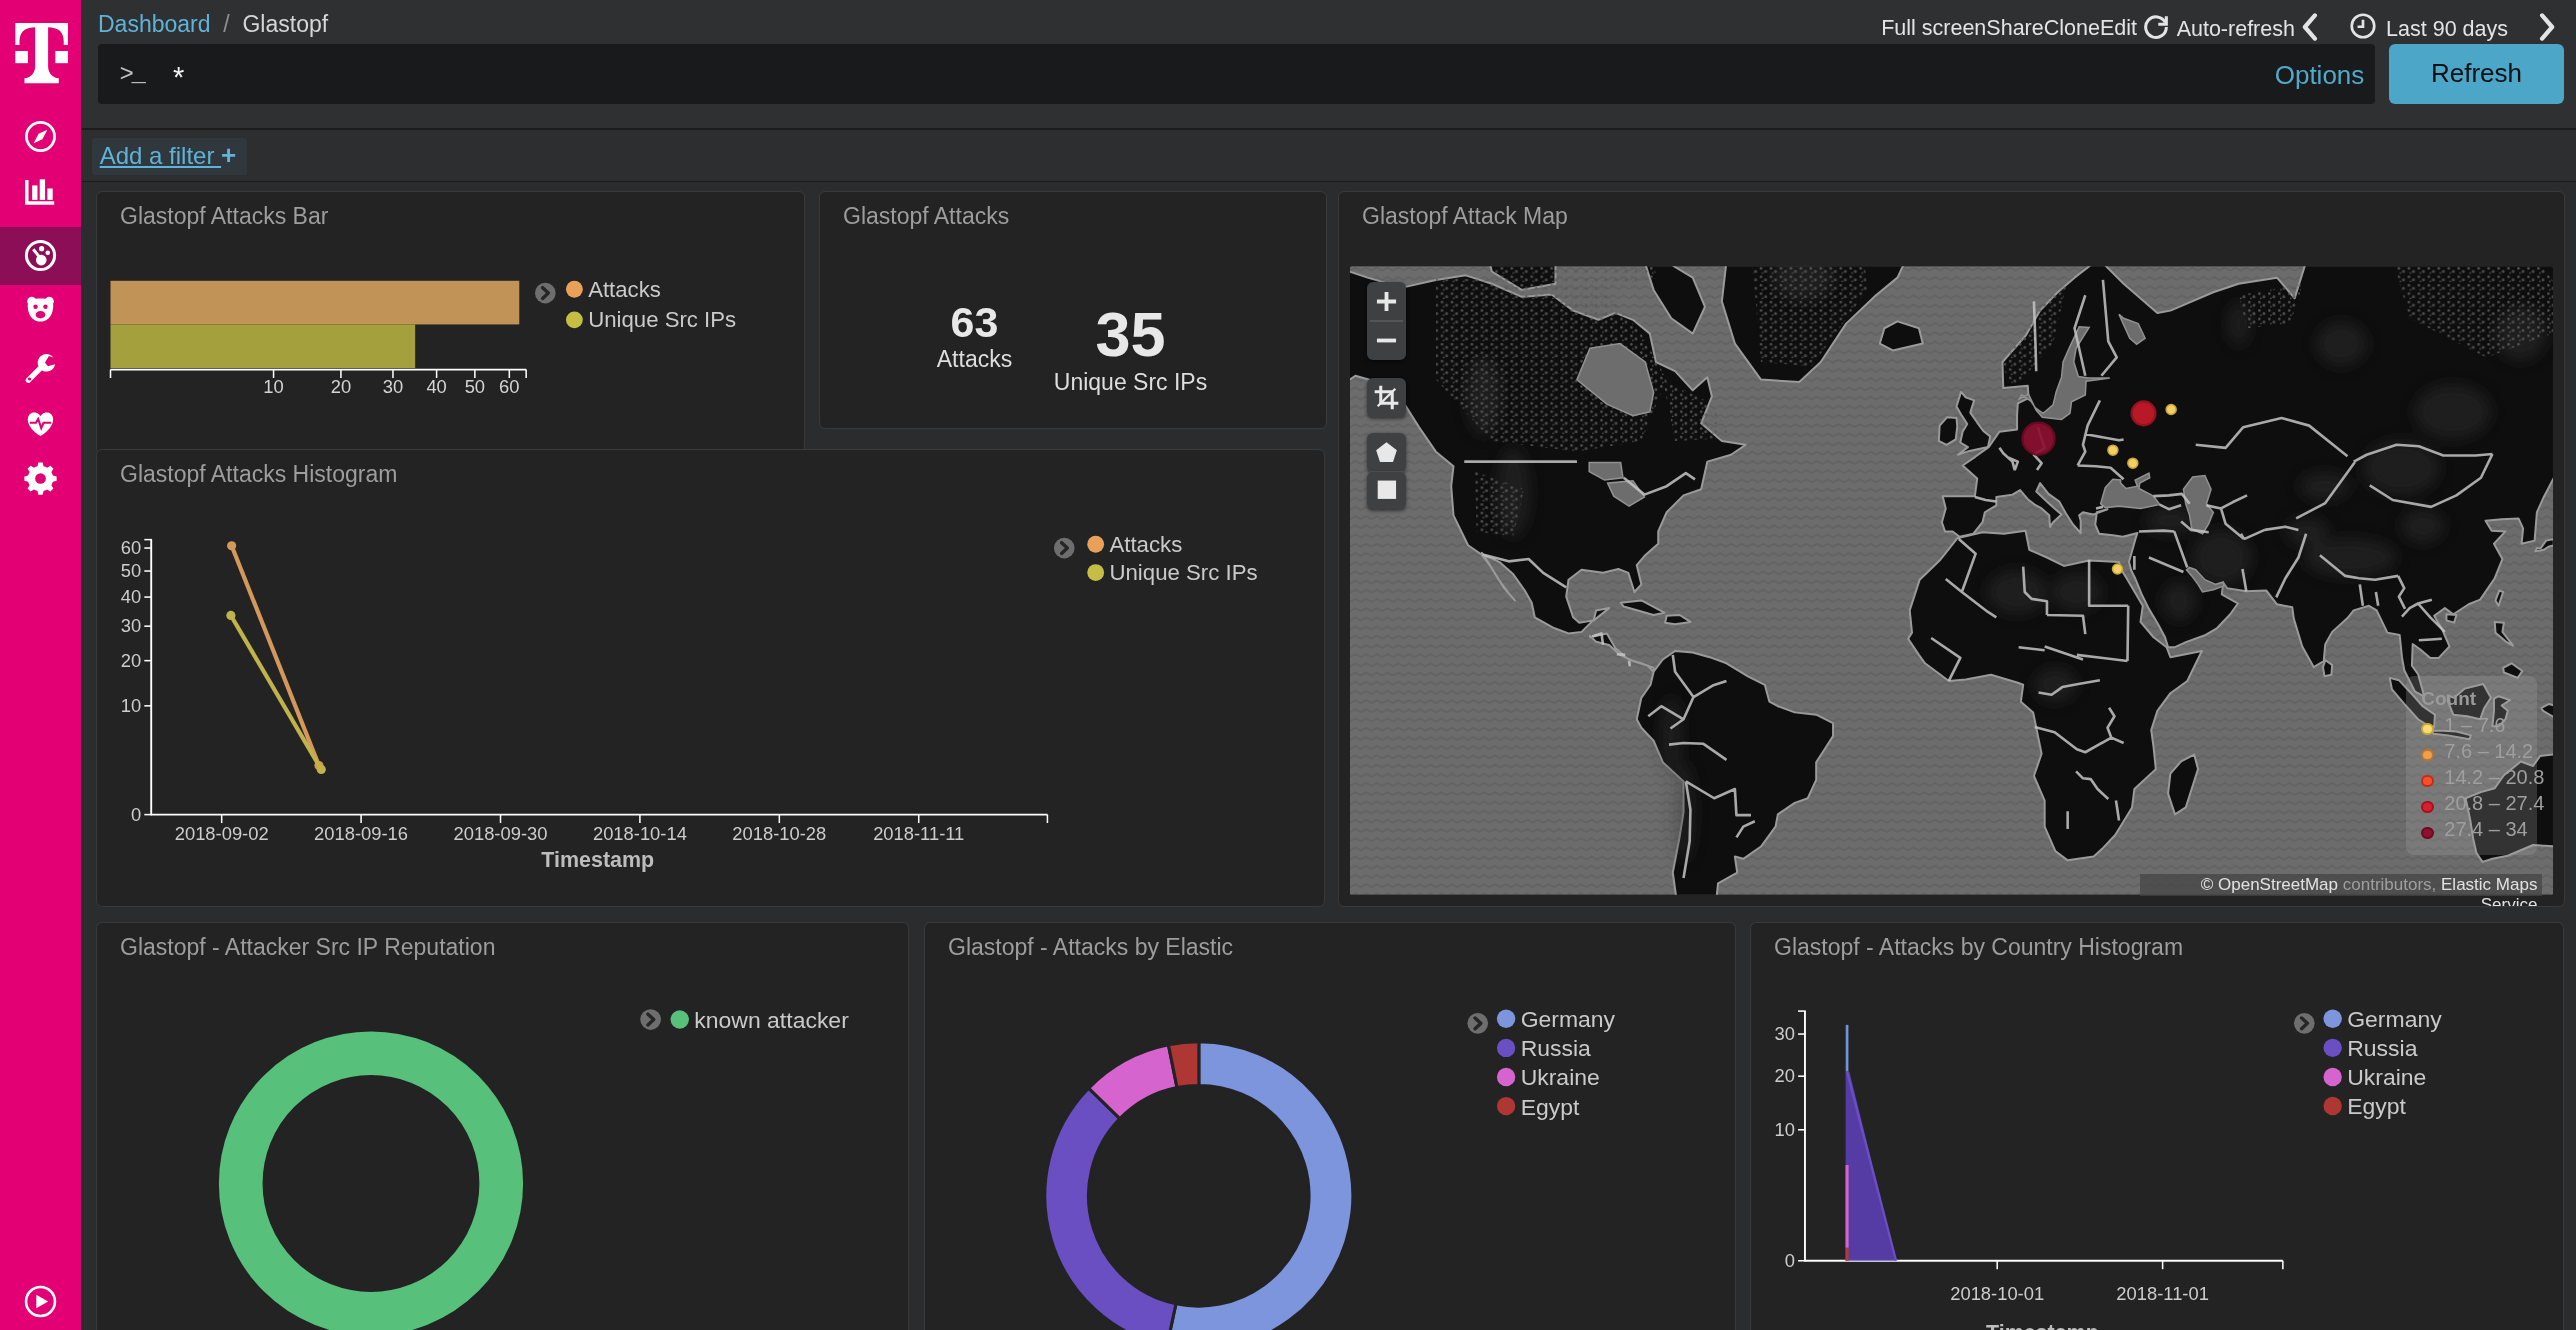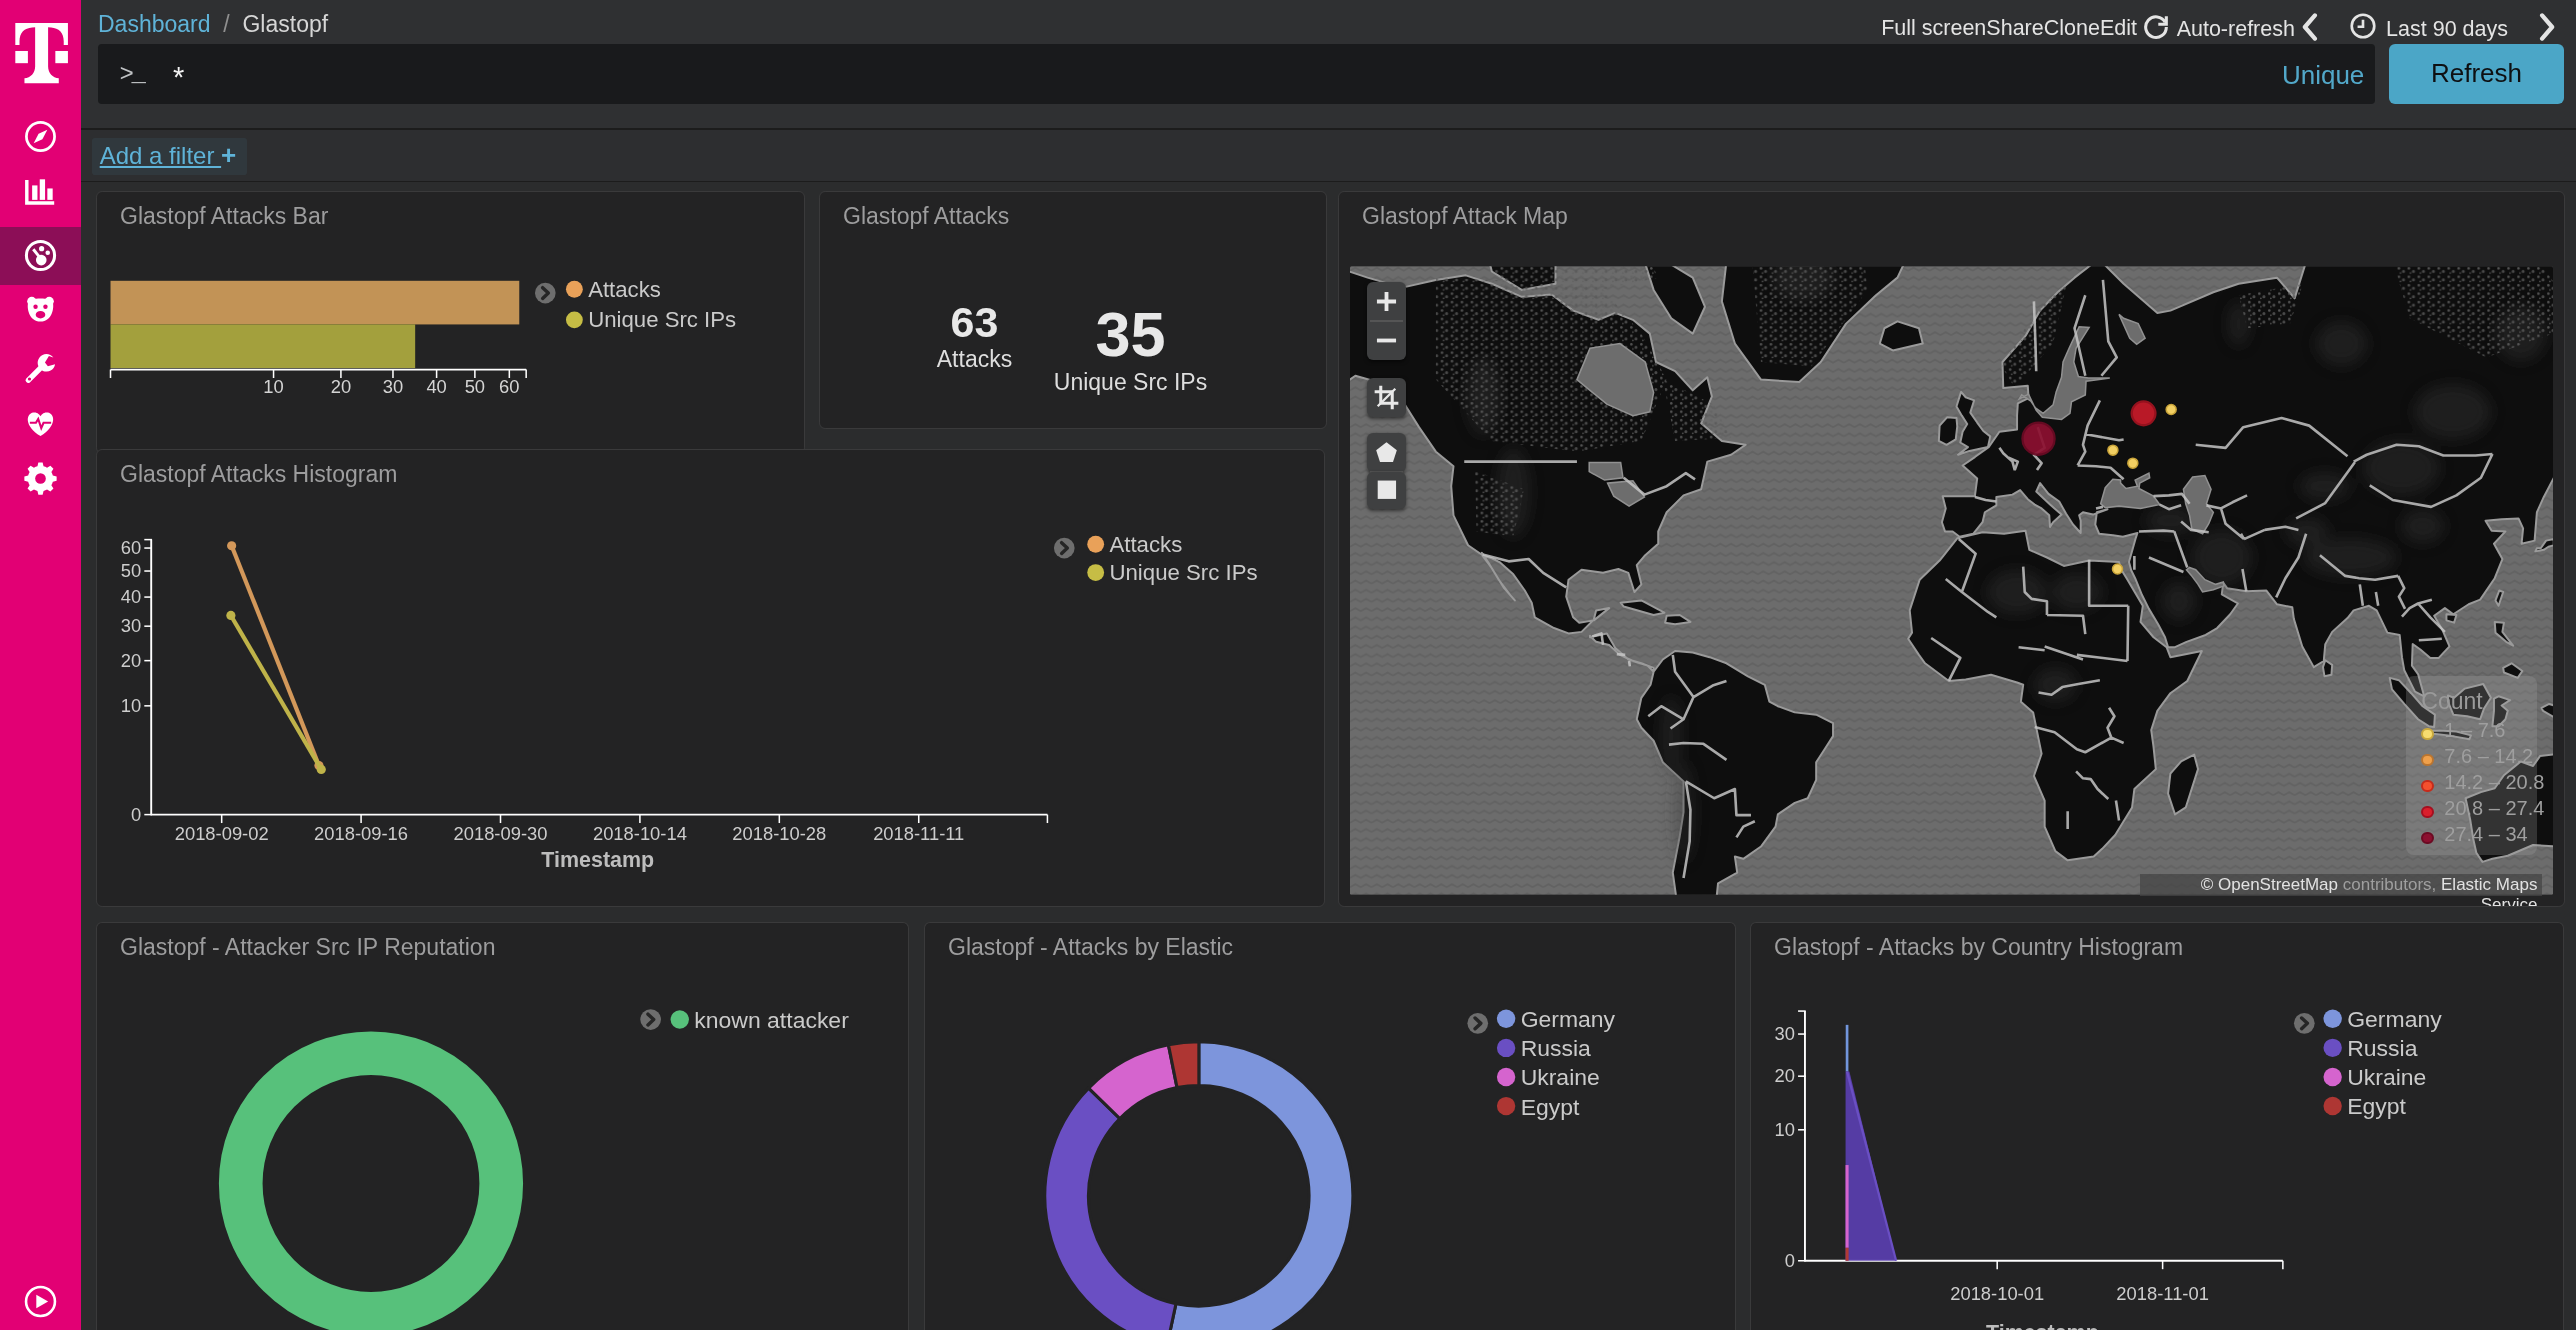--- a/index.html
+++ b/index.html
@@ -46,21 +46,21 @@
             <circle r="14.5" fill="none" stroke="#e4e4e4" stroke-width="3.4"></circle>
             <path d="M0,-8 V1 H-7" stroke="#e4e4e4" stroke-width="3.4" fill="none"></path>
           </svg>Last 90 days</span>
   <span style="margin-left:25px"><svg width="17" height="28" viewBox="0 0 22 36" style="vertical-align:-5.4px">
             <path d="M4,3 L17,18 L4,33" stroke="#e4e4e4" stroke-width="5.5" fill="none" stroke-linecap="round" stroke-linejoin="round"></path>
           </svg></span>
  </div>
  <div id="qbar">
         <span class="pr">&gt;_</span>
         <span class="q">*</span>
-        <span class="opts">Unique</span>
+        <span class="opts">Options</span>
       </div>
  <div id="refresh">Refresh</div>
 </div>
 <div class="sep" style="top:128px"></div>
 <div id="fstrip">
       <div id="addf"><u>Add a filter </u><b style="font-size:26px">+</b></div>
     </div>
 <div class="sep" style="top:181px"></div>
 
 <div id="dash"></div>
@@ -177,21 +177,21 @@
         </svg></div>
       <div style="position:absolute;left:28px;top:241px;width:39px;height:39px;background:#3f4041;border-radius:6.1px;box-shadow:0 1.5px 3.8px rgba(0,0,0,.5)"><svg width="39" height="39" viewBox="0 0 51 51">
           <path d="M25.5,12 L39,22.5 L34,38 H17 L12,22.5 Z" fill="#e8e8e8"></path>
         </svg><div style="position:absolute;top:38px;left:3.1px;width:33px;height:1.5px;background:#555"></div></div>
       <div style="position:absolute;left:28px;top:280px;width:39px;height:37px;background:#3f4041;border-radius:6.1px;box-shadow:0 1.5px 3.8px rgba(0,0,0,.5)">
         <div style="position:absolute;top:0px"><svg width="39" height="37" viewBox="0 0 51 48">
             <rect x="14" y="11" width="24" height="24" fill="#e8e8e8"></rect>
           </svg></div>
       </div>
       <div style="position:absolute;left:1067px;top:484px;width:131px;height:179px;background:rgba(165,165,165,.25);border-radius:7.7px;padding:12.3px 0 0 15.3px;font-size:20px;color:#9f9f9f">
-        <div style="font-weight:normal;color:#9a9a9a;font-size:23px">Count</div>
+        <div style="font-weight:bold;color:#9a9a9a;font-size:19px">Count</div>
         <div style="margin-top:4.6px;height:21.5px;line-height:21.5px;white-space:nowrap"><span style="display:inline-block;width:12.3px;height:12.3px;border-radius:50%;background:#f7dc6f;border:2.3px solid #c9a83d;vertical-align:-3.1px"></span><span style="margin-left:10.7px">1 – 7.6</span></div>
         <div style="margin-top:4.6px;height:21.5px;line-height:21.5px;white-space:nowrap"><span style="display:inline-block;width:12.3px;height:12.3px;border-radius:50%;background:#efa04b;border:2.3px solid #ba7530;vertical-align:-3.1px"></span><span style="margin-left:10.7px">7.6 – 14.2</span></div>
         <div style="margin-top:4.6px;height:21.5px;line-height:21.5px;white-space:nowrap"><span style="display:inline-block;width:12.3px;height:12.3px;border-radius:50%;background:#f4502e;border:2.3px solid #c52b1b;vertical-align:-3.1px"></span><span style="margin-left:10.7px">14.2 – 20.8</span></div>
         <div style="margin-top:4.6px;height:21.5px;line-height:21.5px;white-space:nowrap"><span style="display:inline-block;width:12.3px;height:12.3px;border-radius:50%;background:#d91f2c;border:2.3px solid #a50f1f;vertical-align:-3.1px"></span><span style="margin-left:10.7px">20.8 – 27.4</span></div>
         <div style="margin-top:4.6px;height:21.5px;line-height:21.5px;white-space:nowrap"><span style="display:inline-block;width:12.3px;height:12.3px;border-radius:50%;background:#8c1030;border:2.3px solid #6b0a22;vertical-align:-3.1px"></span><span style="margin-left:10.7px">27.4 – 34</span></div>
       </div>
       <div style="position:absolute;left:801px;top:682px;width:402px;height:21.5px;background:rgba(70,70,70,.75);font-size:17px;color:#9f9f9f;text-align:right;padding:0.8px 4.6px 0 0"><span style="color:#e2e2e2">© OpenStreetMap</span> contributors, <span style="color:#e2e2e2">Elastic Maps Service</span></div>
     </div>
   </div>
 <div class="panel" style="left:96px;top:449px;width:1229px;height:458px">

